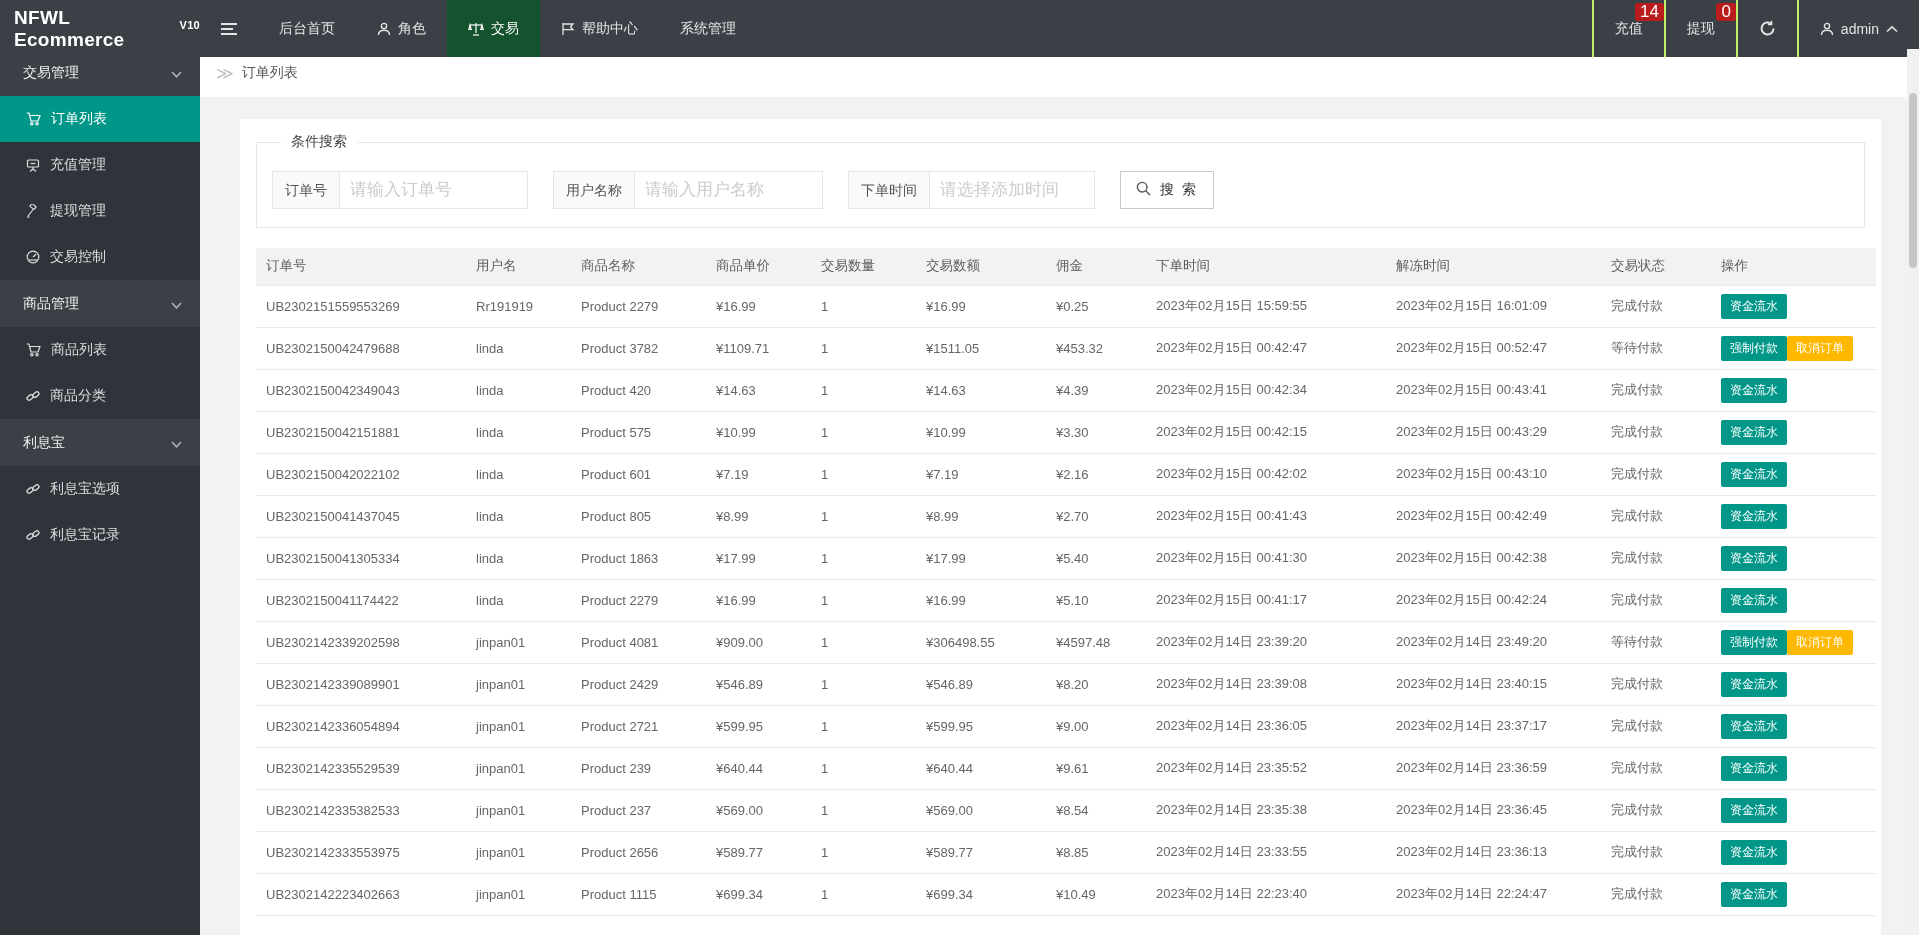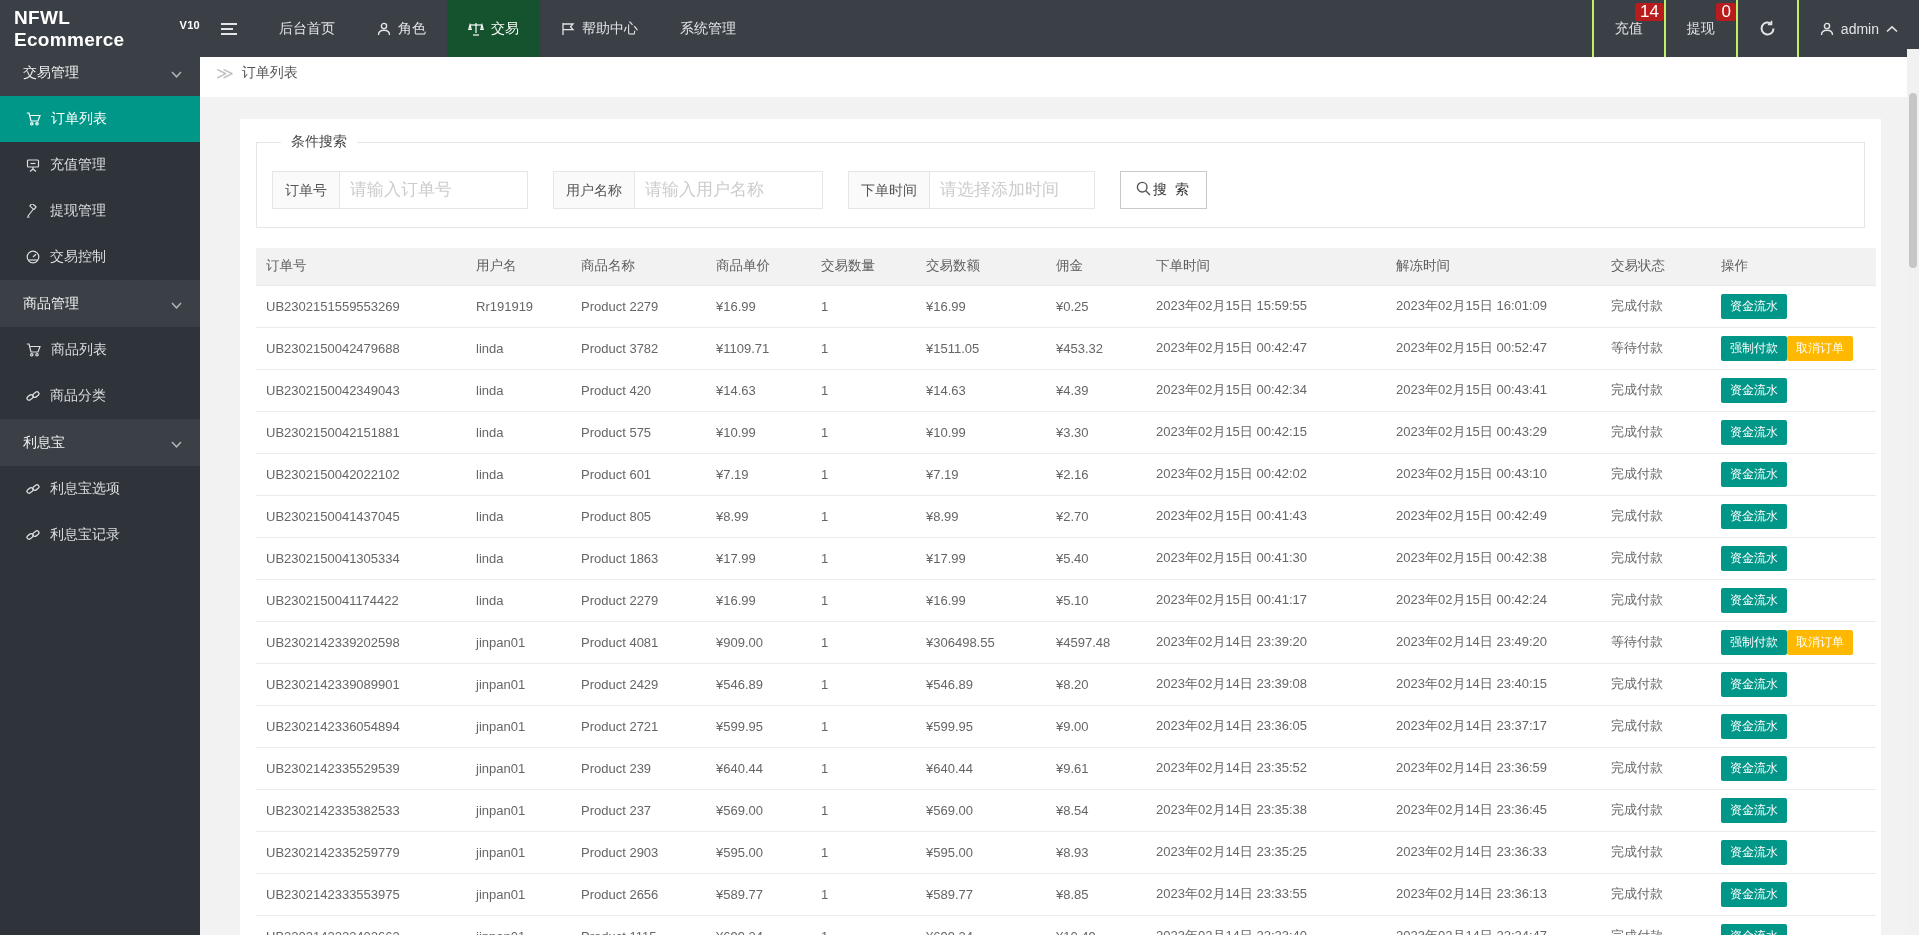--- a/index.html
+++ b/index.html
@@ -35,21 +35,21 @@
   .card { margin:22px 38px 0 40px; background:#fff; height:1000px; padding:14px 16px; }
 
   fieldset.search-box { border:1px solid #e6e6e6; padding:20px 15px 18px; }
   fieldset.search-box legend { margin-left:9px; padding:0 10px; font-size:14px; color:#444; }
   .search-row { display:flex; align-items:center; gap:25px; }
   .fgroup { display:flex; }
   .fgroup .flabel { height:38px; line-height:36px; padding:0 12px; border:1px solid #e6e6e6; background:#fafafa; font-size:14px; color:#555; white-space:nowrap; }
   .fgroup input { height:38px; width:188px; border:1px solid #e6e6e6; border-left:none; padding:0 10px; font-size:17px; color:#666; outline:none; background:#fff; }
   .fgroup input::placeholder { color:#ccc; }
   .fgroup.time input { width:165px; }
-  .search-btn { height:38px; display:flex; align-items:center; gap:2px; padding:0 15px; background:#fff; border:1px solid #c9c9c9; font-size:14px; color:#333; cursor:pointer; letter-spacing:2px; }
+  .search-btn { height:38px; display:flex; align-items:center; gap:9px; padding:0 15px; background:#fff; border:1px solid #c9c9c9; font-size:14px; color:#333; cursor:pointer; letter-spacing:2px; }
 
   table.orders { width:100%; border-collapse:collapse; table-layout:fixed; margin-top:20px; }
   table.orders th { background:#f2f2f2; font-weight:normal; text-align:left; font-size:13.5px; color:#5f5f5f; height:37px; padding:0 10px; border-bottom:1px solid #e9e9e9; }
   table.orders td { height:42px; padding:0 10px; font-size:13px; color:#666; border-bottom:1px solid #ebebeb; white-space:nowrap; overflow:hidden; }
   .btn { display:inline-block; height:25px; line-height:25px; padding:0 9px; border:none; border-radius:2px; background:#009688; color:#fff; font-size:12px; cursor:pointer; font-family:inherit; }
   .btn.warn { background:#ffb800; }
 
   
   .sb-track { position:fixed; top:49px; right:0; bottom:0; width:12px; background:#f1f1f1; z-index:40; }
   .sb-thumb { position:absolute; top:44px; left:2px; width:8px; height:175px; background:#c6c6c6; border-radius:4px; }
@@ -480,33 +480,20 @@
             <td>¥569.00</td>
             <td>1</td>
             <td>¥569.00</td>
             <td>¥8.54</td>
             <td>2023年02月14日 23:35:38</td>
             <td>2023年02月14日 23:36:45</td>
             <td>完成付款</td>
             <td><button class="btn">资金流水</button></td>
           </tr>
           <tr>
-            <td>UB2302142335259779</td>
-            <td>jinpan01</td>
-            <td>Product 2903</td>
-            <td>¥595.00</td>
-            <td>1</td>
-            <td>¥595.00</td>
-            <td>¥8.93</td>
-            <td>2023年02月14日 23:35:25</td>
-            <td>2023年02月14日 23:36:33</td>
-            <td>完成付款</td>
-            <td><button class="btn">资金流水</button></td>
-          </tr>
-          <tr>
             <td>UB2302142333553975</td>
             <td>jinpan01</td>
             <td>Product 2656</td>
             <td>¥589.77</td>
             <td>1</td>
             <td>¥589.77</td>
             <td>¥8.85</td>
             <td>2023年02月14日 23:33:55</td>
             <td>2023年02月14日 23:36:13</td>
             <td>完成付款</td>

